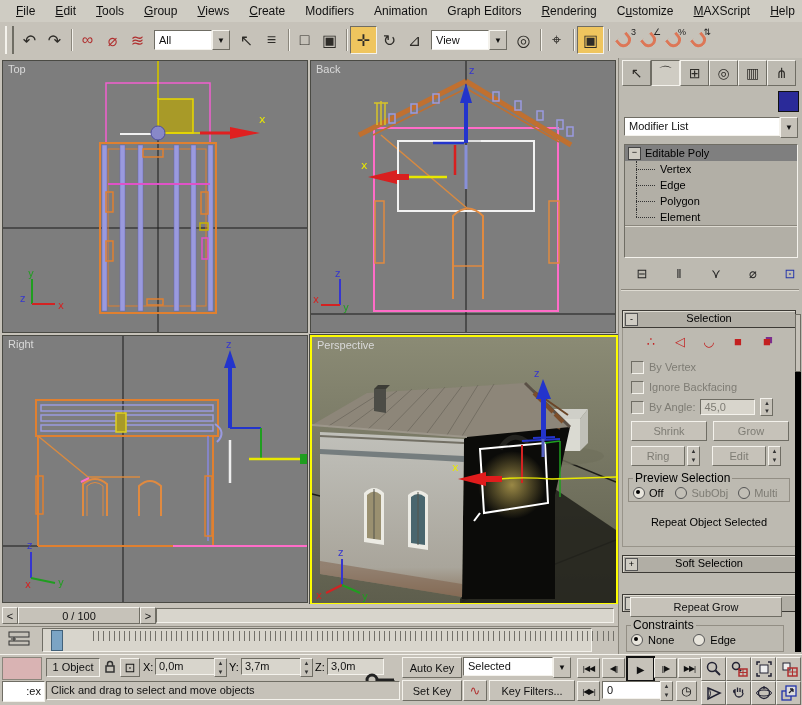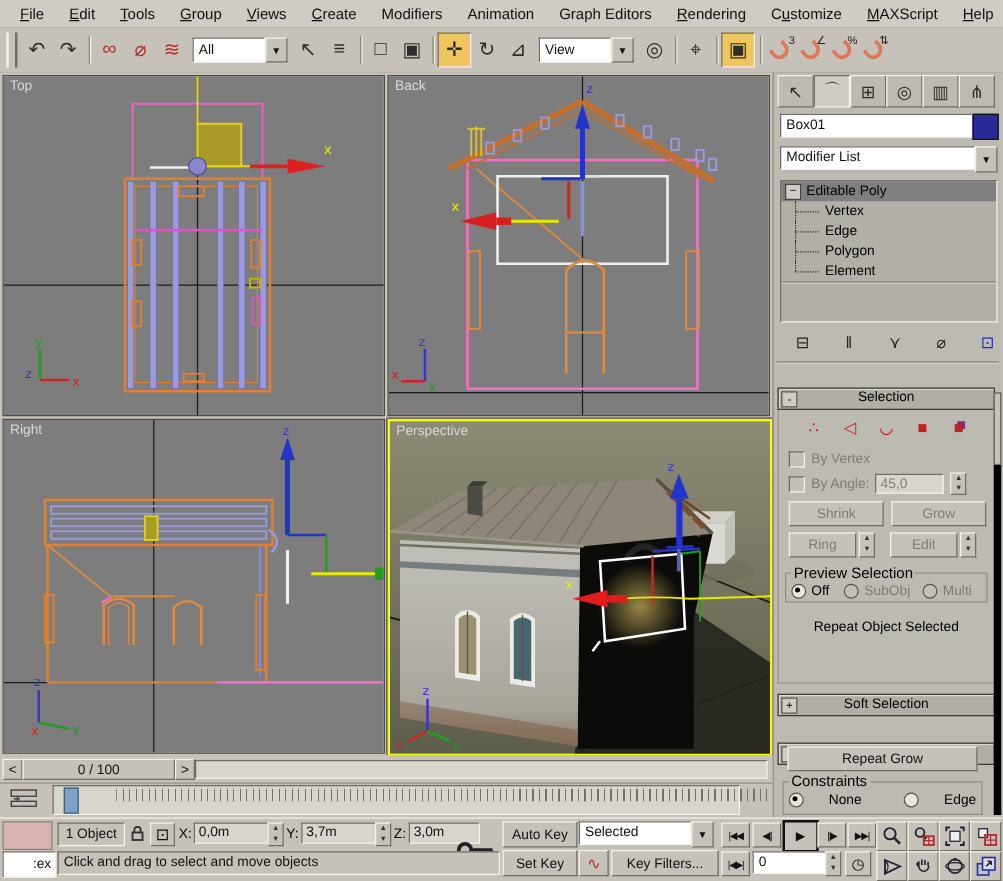--- a/index.html
+++ b/index.html
@@ -442,21 +442,20 @@
       <span class="tab">
         <span>◎</span>
       </span>
       <span class="tab">
         <span>▥</span>
       </span>
       <span class="tab">
         <span>⋔</span>
       </span>
     </div>
-  <div class="abs whitefield" style="left:5px;top:33px;width:148px;height:17px;line-height:17px;padding-left:4px">Box01</div>
   <div class="abs" style="left:159px;top:33px;width:19px;height:19px;background:#2a2a99;border:1px solid #111"></div>
   <div class="abs" style="left:5px;top:59px;width:174px;display:flex">
     <span class="whitefield" style="flex:1;height:17px;line-height:17px;padding-left:4px">Modifier List</span>
     <span class="btn raised" style="width:16px;height:19px;font-size:8px">▼</span>
   </div>
 
   <div id="stack-box" class="abs" style="left:5px;top:86px;width:172px;height:112px">
     <div class="stack-header">
       <span class="exbox">−</span>
       <span>Editable Poly</span>
@@ -511,20 +510,24 @@
           <span class="so-icon">
             <span>■</span>
           </span>
           <span class="so-icon element">
             <span>■</span>
           </span>
         </div>
       <div class="checkrow" style="margin:10px 0 0 8px">
         <span class="checkbox"></span>
         <span class="dim">By Vertex</span>
+      </div>
+      <div class="checkrow" style="margin:4px 0 0 8px">
+        <span class="checkbox"></span>
+        <span class="dim">Ignore Backfacing</span>
       </div>
       <div class="checkrow" style="margin:4px 0 0 8px">
         <span class="checkbox"></span>
         <span class="dim">By Angle:</span>
         <span class="sunken dim" style="width:50px;height:14px;line-height:14px;padding-left:3px">45,0</span>
         <span class="spin" style="height:16px">
             <span>▲</span>
             <span>▼</span>
           </span>
       </div>
@@ -563,21 +566,21 @@
     <span class="rh-btn">+</span>
     <span>Soft Selection</span>
   </div>
   <div class="abs rollout-header" style="left:3px;top:518px;width:172px">
     <span class="rh-btn">-</span>
     <span>Edit Geometry</span>
   </div>
   <div class="abs panel-btn" style="left:11px;top:539px;width:150px">Repeat Grow</div>
   <fieldset class="abs" style="left:7px;top:560px;width:148px;height:28px">
     <legend>Constraints</legend>
-    <div style="display:flex;gap:20px">
+    <div style="display:flex;gap:5px">
       <span class="radio checked"></span>
       <span>None</span>
       <span class="radio" style="margin-left:14px"></span>
       <span>Edge</span>
     </div>
   </fieldset>
 
   <div class="abs" style="left:176px;top:256px;width:6px;height:338px;background:#000">
     <div style="width:6px;height:58px;background:#c6c2b9;border:1px solid #6f6d64;box-sizing:border-box"></div>
   </div>

